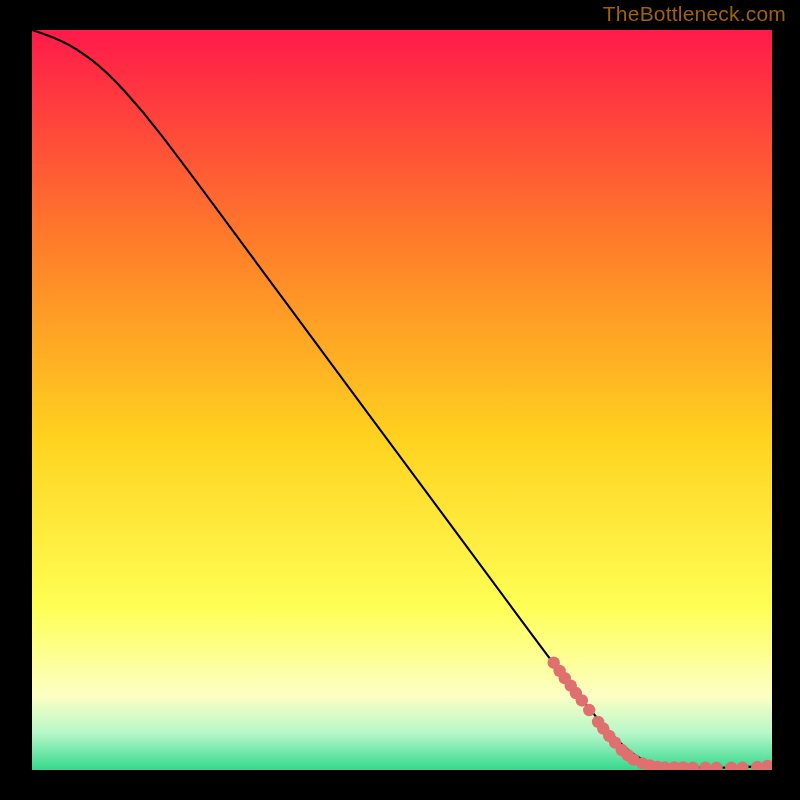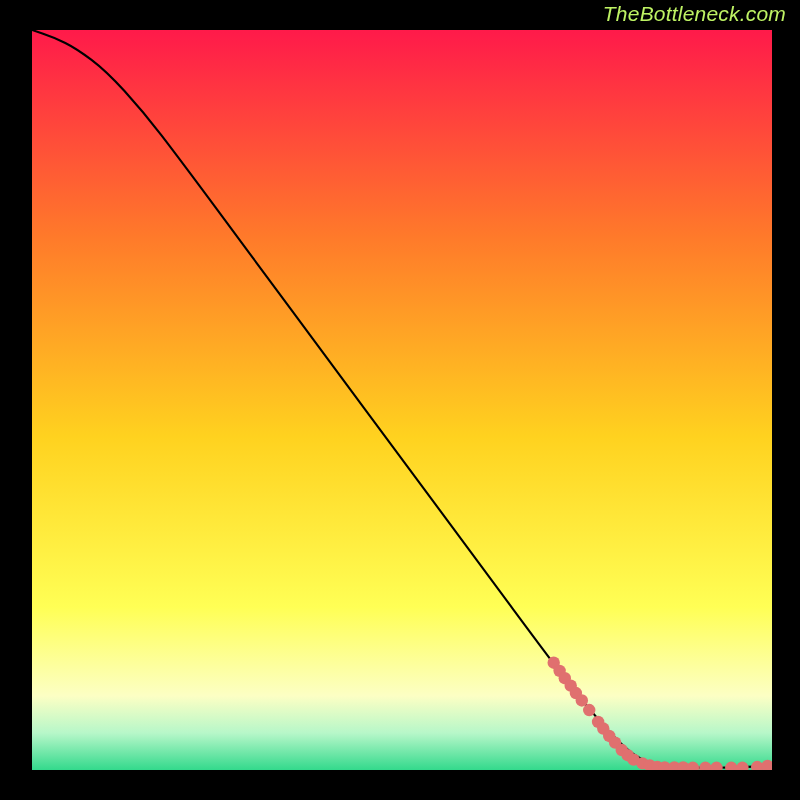--- a/index.html
+++ b/index.html
@@ -4,24 +4,23 @@
 <style>
   * { margin: 0; padding: 0; box-sizing: border-box; }
   html, body { width: 800px; height: 800px; background: #000; overflow: hidden; }
   .wrap { position: relative; width: 800px; height: 800px; }
   .attribution {
     position: absolute;
     top: 2px;
     right: 14px;
     font-family: Arial, Helvetica, sans-serif;
     font-size: 21px;
-    color: #bef264;
+    color: #a16207;
     font-weight: 400;
     letter-spacing: 0.2px;
-    font-style: italic;
   }
   .plot {
     position: absolute;
     left: 32px;
     top: 30px;
     width: 740px;
     height: 740px;
   }
   svg { display: block; }
 </style>

